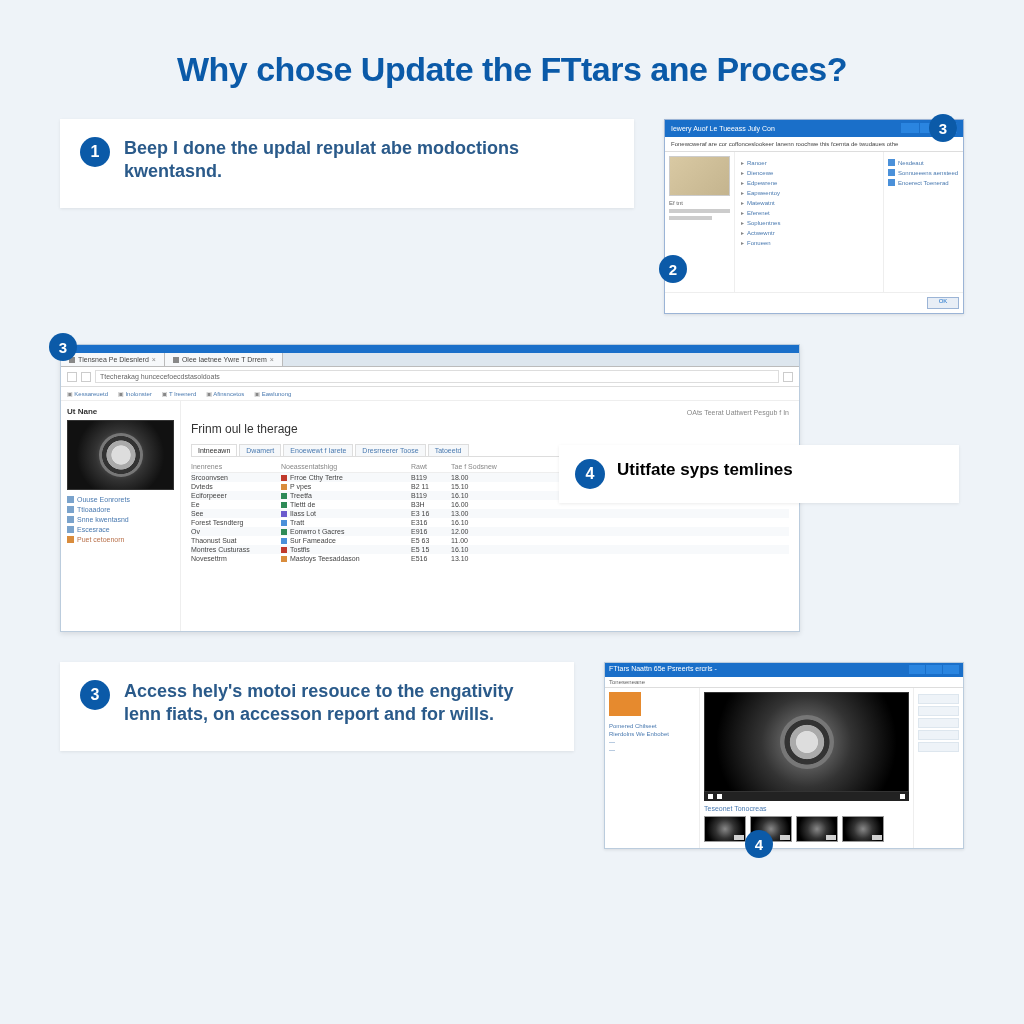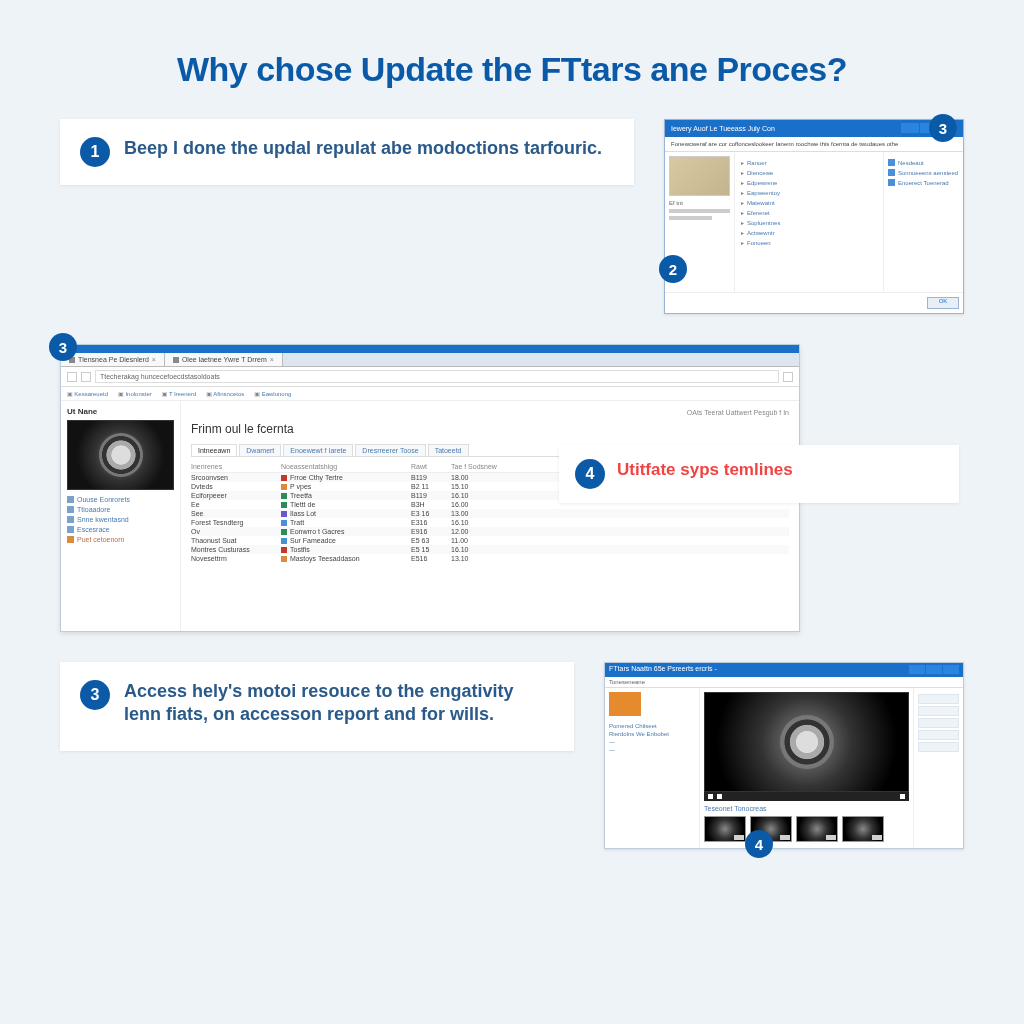--- a/index.html
+++ b/index.html
@@ -68,21 +68,21 @@
   .bb-table-row:nth-child(odd){ background: #f7f9fb; }
   .bb-c1 { width: 90px; }
   .bb-c2 { width: 130px; display: flex; align-items: center; gap: 3px;}
   .bb-c2 .fi { width: 6px; height: 6px; }
   .bb-c3 { width: 40px; }
   .bb-c4 { width: 80px; }
   .badge-bb-left { position: absolute; top: -12px; left: -12px; }
 
   
   .callout4 { position: absolute; right: -160px; top: 100px; width: 400px; background: #fff; padding: 14px 16px; display: flex; gap: 12px; box-shadow: 0 1px 3px rgba(0,0,0,0.08); }
-  .callout4 .card-title { color: #ef4444; font-size: 17px; }
+  .callout4 .card-title { color: #000000; font-size: 17px; }
   .callout4 .card-text { font-size: 13px; }
 
   
   .row-bottom { display: flex; gap: 30px; align-items: flex-start; }
   .card.step3 { flex: 1; }
 
   
   .small-browser { width: 360px; background: #fff; border: 1px solid #bcd; box-shadow: 0 1px 3px rgba(0,0,0,0.1); font-size: 7px; position: relative; }
   .sb-title { background: #1a6fc9; color: #fff; padding: 2px 4px; display: flex; justify-content: space-between; }
   .sb-title .ctl span { display:inline-block; width: 16px; height: 9px; background: #2a85e0; margin-left: 1px; }
@@ -107,21 +107,21 @@
 </head>
 <body>
 
 <div class="page">
   <div class="title">Why chose Update the FTtars ane Proces?</div>
 
   <div class="row">
     <div class="card step1">
       <div class="badge">1</div>
       <div class="card-body">
-        <div class="card-title">Beep I done the updal repulat abe modoctions tarfouric.</div>
+        <div class="card-title">Beep I done the updal repulat abe modoctions kwentasnd.</div>
       </div>
     </div>
 
     <div class="mini-window">
       <div class="badge-over badge-top">3</div>
       <div class="badge-over badge-bot">2</div>
       <div class="mini-title">
         <span>Iewery Auof Le Tueeass July Con</span>
         <span class="mini-btns"><span></span><span></span><span></span></span>
       </div>
@@ -187,21 +187,21 @@
               <div class="bb-side-link"><span class="sq"></span>Snne kwentasnd</div>
               <div class="bb-side-link"><span class="sq"></span>Escesrace</div>
               <div class="bb-side-link dim orange"><span class="sq"></span>Puet cetoenorn</div>
             </div>
         </div>
         <div class="bb-main">
           <div class="bb-main-head">
             <span></span>
             <span>OAts Teerat Uattwert    Pesgub f In</span>
           </div>
-          <div class="bb-main-title">Frinm oul le fcernta</div>
+          <div class="bb-main-title">Frinm oul le therage</div>
           <div class="bb-tabs2" id="bb-tabs2">
               <div class="bb-tab2 active">Intneeawn</div>
               <div class="bb-tab2">Dwamert</div>
               <div class="bb-tab2">Enoewewt f Iarete</div>
               <div class="bb-tab2">Dresrreerer Toose</div>
               <div class="bb-tab2">Tatoeetd</div>
             </div>
           <div class="bb-table">
             <div class="bb-table-head" id="bb-thead">
                 <div class="bb-c1">Inenrenes</div>

